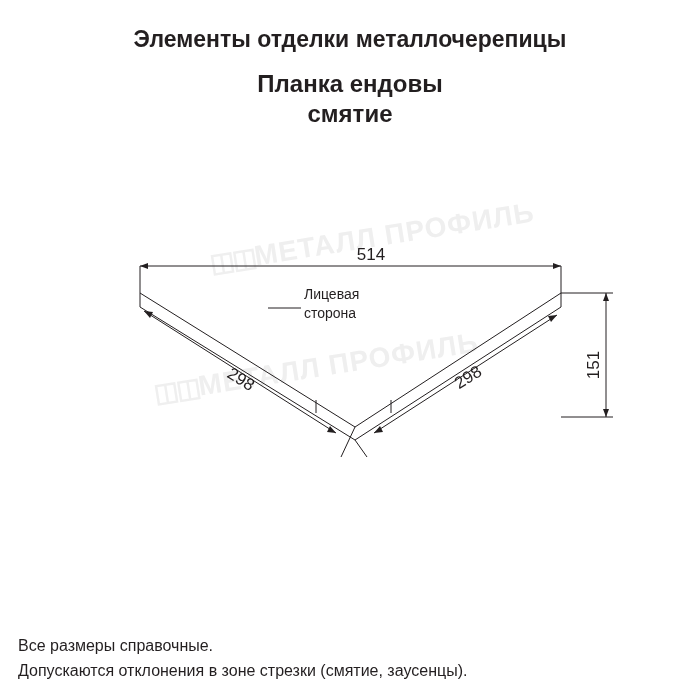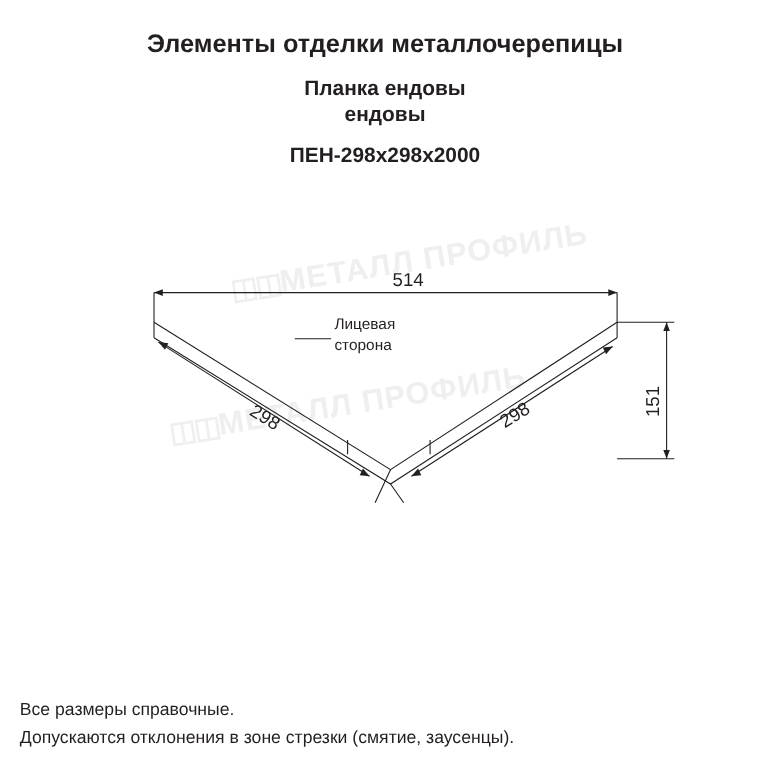--- a/index.html
+++ b/index.html
@@ -28,21 +28,21 @@
     text-align: center;
   }
   .main-title {
     font-size: 23px;
     font-weight: bold;
     margin-top: 27px;
     letter-spacing: 0px;
     line-height: 1.1;
   }
   .sub-title {
-    font-size: 19px;
+    font-size: 24px;
     font-weight: bold;
     margin-top: 17px;
     line-height: 1.25;
   }
   .sub-title .line2 {
     display: block;
   }
   .code-title {
     font-size: 19px;
     font-weight: bold;
@@ -90,23 +90,22 @@
 </style>
 </head>
 <body>
 
 <div class="page">
 
   <div class="title-block">
     <div class="main-title">Элементы отделки металлочерепицы</div>
     <div class="sub-title">
       <span>Планка ендовы</span>
-      <span class="line2">ендовы</span>
+      <span class="line2">смятие</span>
     </div>
-    <div class="code-title">ПЕН-298х298х2000</div>
   </div>
 
   <div class="wm wm1">
     <span class="wm-mark">◫◫ </span><span>МЕТАЛЛ ПРОФИЛЬ</span>
   </div>
   <div class="wm wm2">
     <span class="wm-mark">◫◫ </span><span>МЕТАЛЛ ПРОФИЛЬ</span>
   </div>
 
   <div class="drawing">

